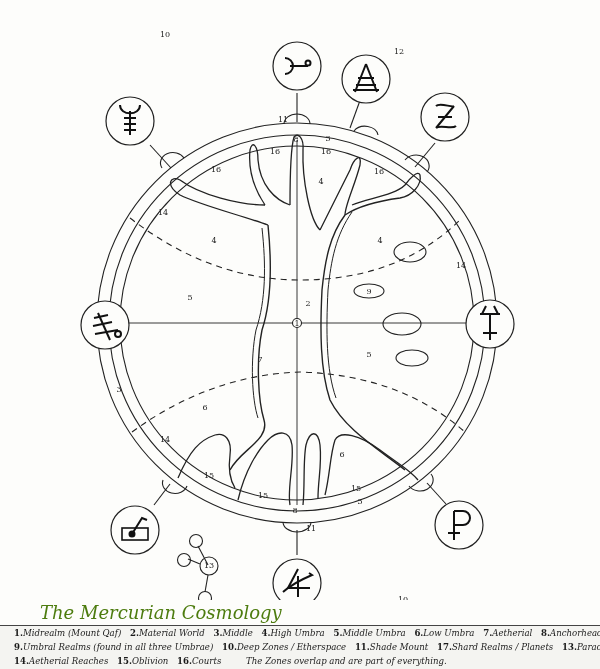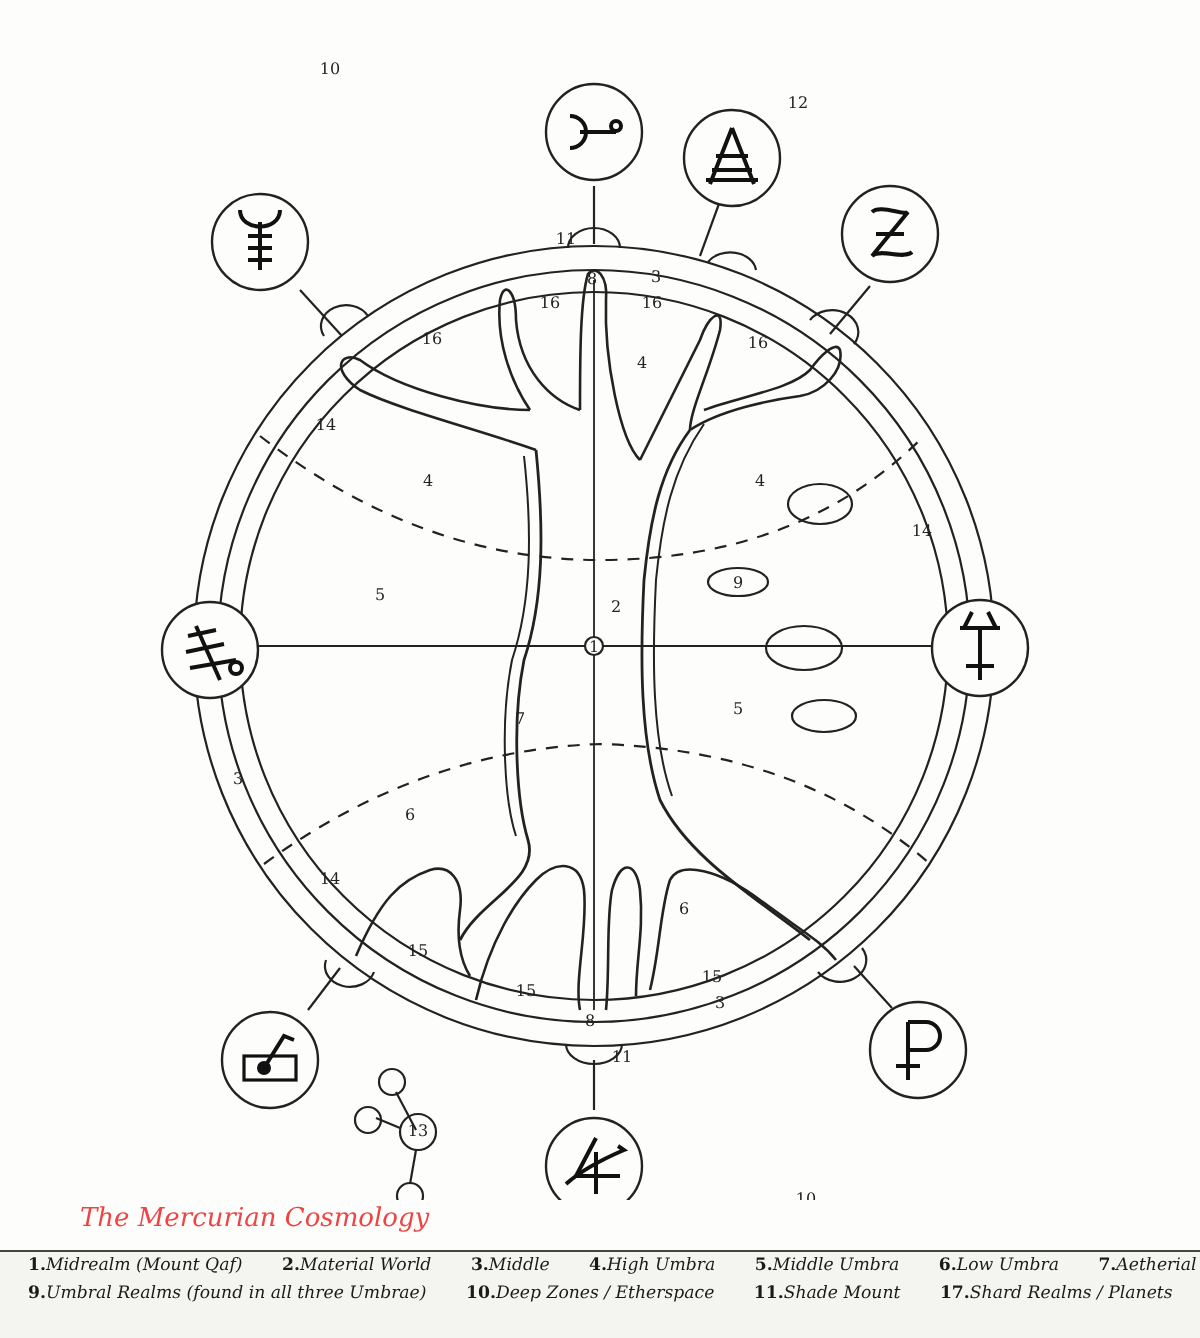--- a/index.html
+++ b/index.html
@@ -1,22 +1,22 @@
 <!DOCTYPE html>
 <html><head>
 <meta charset="utf-8">
 <style>
   html,body{margin:0;padding:0;background:#fdfdfb;}
   body{width:600px;height:669px;position:relative;overflow:hidden;font-family:"DejaVu Serif",serif;}
   svg#diagram{position:absolute;left:0;top:0;}
   .lbl{font-family:"DejaVu Serif",serif;font-size:8px;fill:#222;text-anchor:middle;dominant-baseline:middle;}
-  .title{position:absolute;left:40px;top:602px;font-family:"DejaVu Serif",serif;font-style:italic;font-size:13px;color:#ef4444;}
+  .title{position:absolute;left:40px;top:602px;font-family:"DejaVu Serif",serif;font-style:italic;font-size:18px;color:#4d7c0f;}
   .legend{position:absolute;left:0;top:625px;width:600px;height:44px;border-top:1px solid #444;background:#f4f4f1;font-family:"DejaVu Serif",serif;font-size:8.6px;color:#1a1a1a;line-height:14px;padding-left:14px;box-sizing:border-box;}
   .legend .row{white-space:nowrap;}
-  .legend .item{margin-right:17px;}
+  .legend .item{margin-right:6px;}
   .legend .num{font-weight:bold;font-style:normal;}
   .legend .txt{font-style:italic;}
   .legend .note{font-style:italic;margin-left:16px;}
 </style>
 </head>
 <body>
 
 <svg id="diagram" width="600" height="600" viewBox="0 0 600 600">
   <g fill="none" stroke="#222" stroke-width="1.1">
 
@@ -179,13 +179,19 @@
     <span class="item"><span class="num">7.</span><span class="txt">Aetherial</span></span>
     <span class="item"><span class="num">8.</span><span class="txt">Anchorheads</span></span>
   </div>
   <div class="row">
     <span class="item"><span class="num">9.</span><span class="txt">Umbral Realms (found in all three Umbrae)</span></span>
     <span class="item"><span class="num">10.</span><span class="txt">Deep Zones / Etherspace</span></span>
     <span class="item"><span class="num">11.</span><span class="txt">Shade Mount</span></span>
     <span class="item"><span class="num">17.</span><span class="txt">Shard Realms / Planets</span></span>
     <span class="item"><span class="num">13.</span><span class="txt">Paradox Realms</span></span>
   </div>
+  <div class="row">
+    <span class="item"><span class="num">14.</span><span class="txt">Aetherial Reaches</span></span>
+    <span class="item"><span class="num">15.</span><span class="txt">Oblivion</span></span>
+    <span class="item"><span class="num">16.</span><span class="txt">Courts</span></span>
+    <span class="note">The Zones overlap and are part of everything.</span>
+  </div>
 </div>
 
 </body></html>

